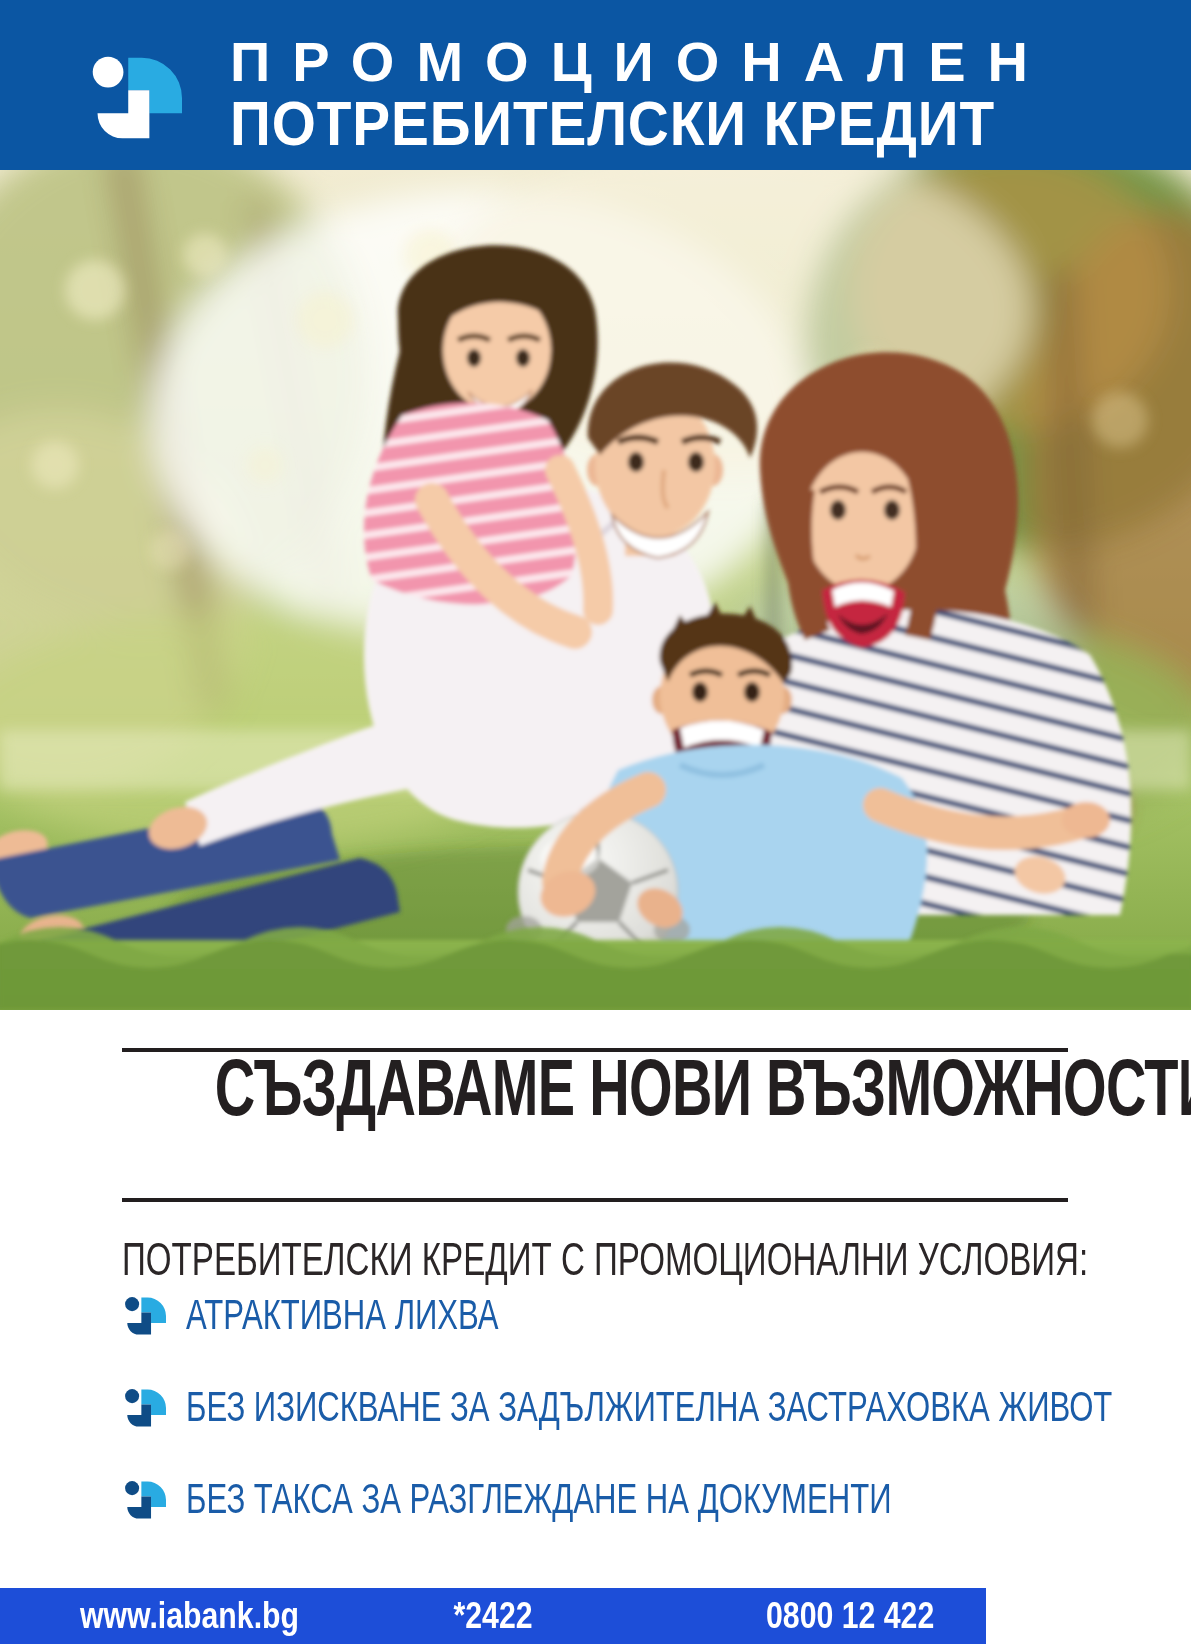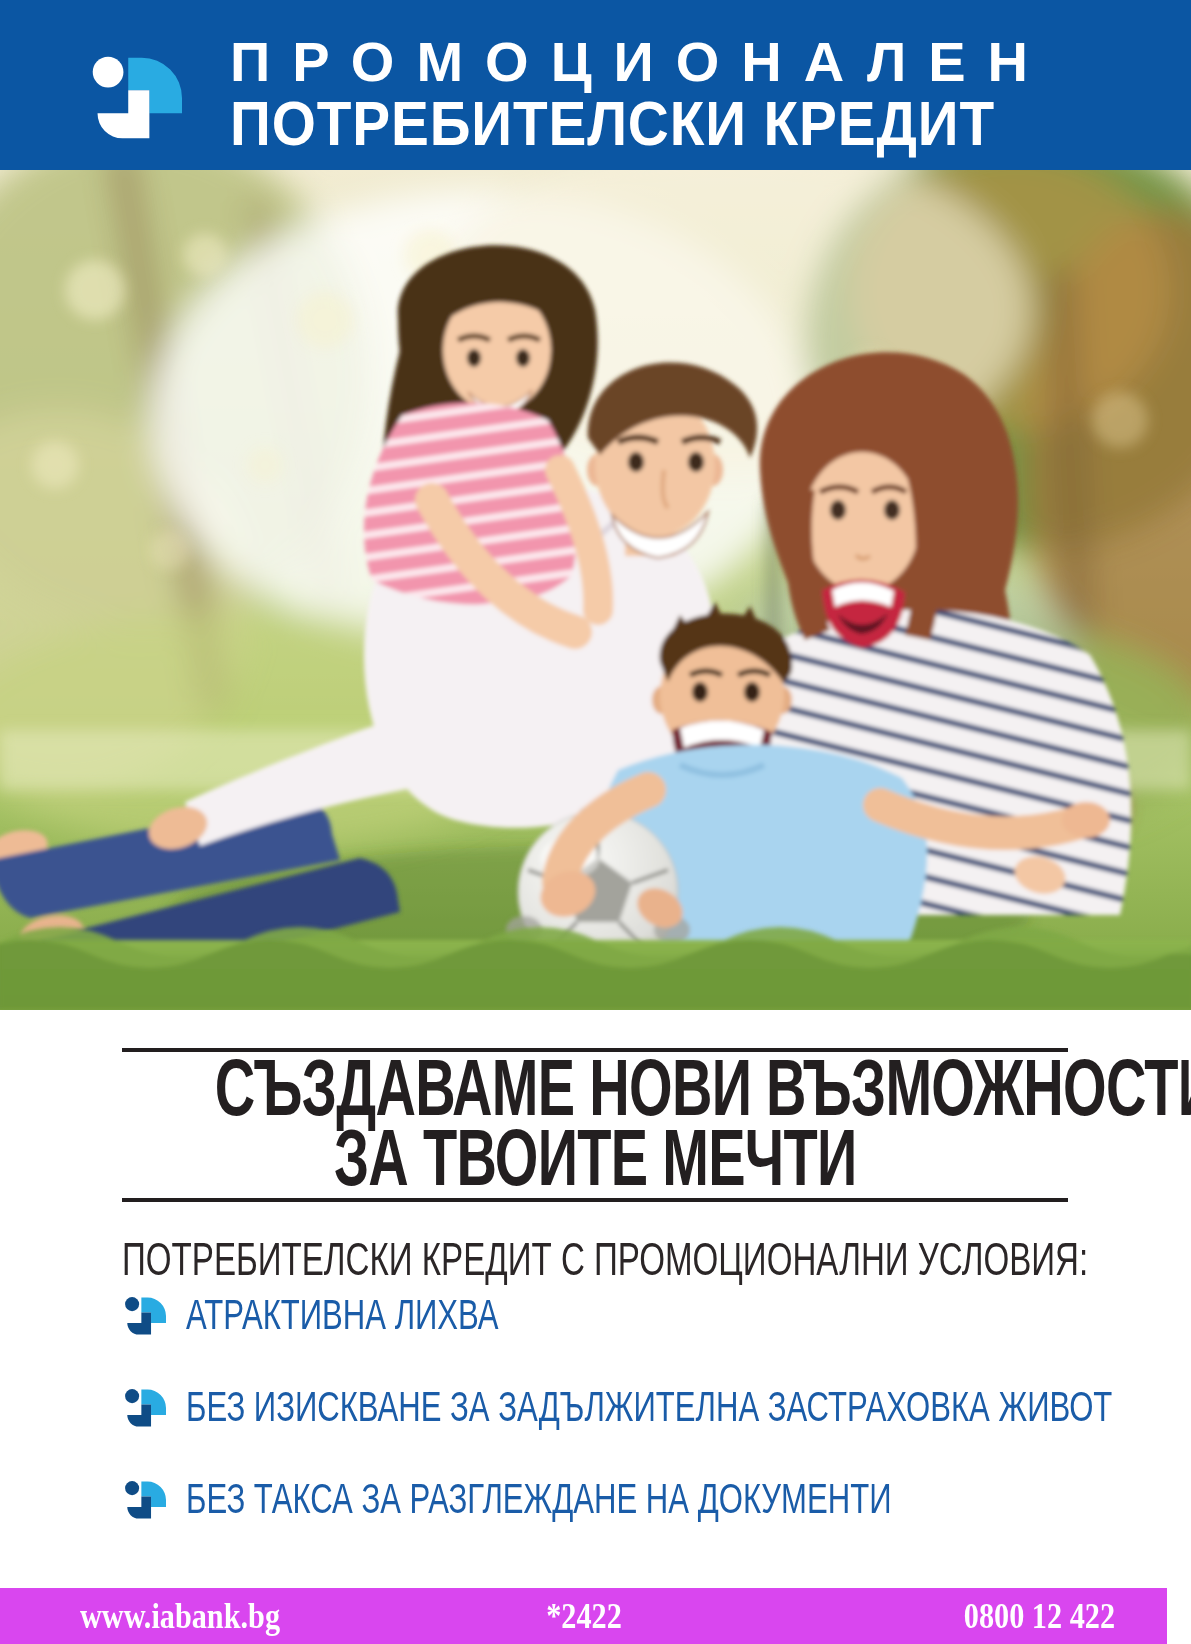--- a/index.html
+++ b/index.html
@@ -29,21 +29,21 @@
   .subhead{position:absolute;left:122px;top:1236px;color:#2b2627;font-size:46px;line-height:46px;
           font-weight:400;display:inline-block;transform:scaleX(0.72);transform-origin:0 50%;
           white-space:nowrap;}
   
   .benefits{position:absolute;left:122px;top:1294px;width:1000px;}
   .benefit{display:flex;align-items:flex-start;height:56px;margin-bottom:36px;}
   .benefit .bicon{width:44px;height:44px;flex:0 0 44px;margin-right:20px;}
   .benefit .blabel{color:#1a5ca8;font-size:42px;line-height:42px;font-weight:400;
           display:inline-block;transform:scaleX(0.74);transform-origin:0 50%;white-space:nowrap;}
   
-  .footer{position:absolute;left:0;top:1588px;width:1167px;height:56px;background:#d946ef;font-family:Liberation Serif, serif;}
+  .footer{position:absolute;left:0;top:1588px;width:986px;height:56px;background:#1d4ed8;}
   .footer span{position:absolute;top:50%;transform:translateY(-50%) scaleX(0.84);
           color:#ffffff;font-weight:bold;font-size:36px;white-space:nowrap;}
   .f-left{left:80px;transform-origin:0 50%;}
   .f-center{left:50%;transform:translate(-50%,-50%) scaleX(0.84) !important;}
   .f-right{right:52px;transform-origin:100% 50%;}
   
   .logo-main-white{fill:#ffffff;}
   .logo-main-navy{fill:#0f4c86;}
   .logo-accent{fill:#29abe2;}
 </style>
@@ -233,21 +233,20 @@
         <rect x="0" y="770" width="1191" height="70" fill="url(#grassF)"></rect>
         <path d="M0,772 Q60,742 120,772 T240,772 T360,772 T480,772 T600,772 T720,772 T840,772 T960,772 T1080,772 T1200,772 L1200,840 L0,840 Z" fill="#7fa945" opacity="0.9"></path>
         <path d="M-30,784 Q30,756 90,784 T210,784 T330,784 T450,784 T570,784 T690,784 T810,784 T930,784 T1050,784 T1170,784 L1200,784 L1200,840 L-30,840 Z" fill="#6d9738" opacity="0.9"></path>
       </g>
     </svg>
   </div>
 
   <div class="rule rule-top"></div>
   <div class="headline">
     <div class="hl"><span>СЪЗДАВАМЕ НОВИ ВЪЗМОЖНОСТИ</span></div>
-    <div class="hl"><span>ЗА ТВОИТЕ МЕЧТИ</span></div>
   </div>
   <div class="rule rule-bottom"></div>
 
   <div class="subhead">ПОТРЕБИТЕЛСКИ КРЕДИТ С ПРОМОЦИОНАЛНИ УСЛОВИЯ:</div>
 
   <div class="benefits">
     <div class="benefit">
       <svg class="bicon" viewBox="0 0 100 100" aria-hidden="true">
         <circle class="logo-main-navy" cx="23" cy="23" r="16"></circle>
         <path class="logo-accent" d="M44,8 H58 A42,42 0 0 1 100,50 V66 H66 V42 H44 Z"></path>

